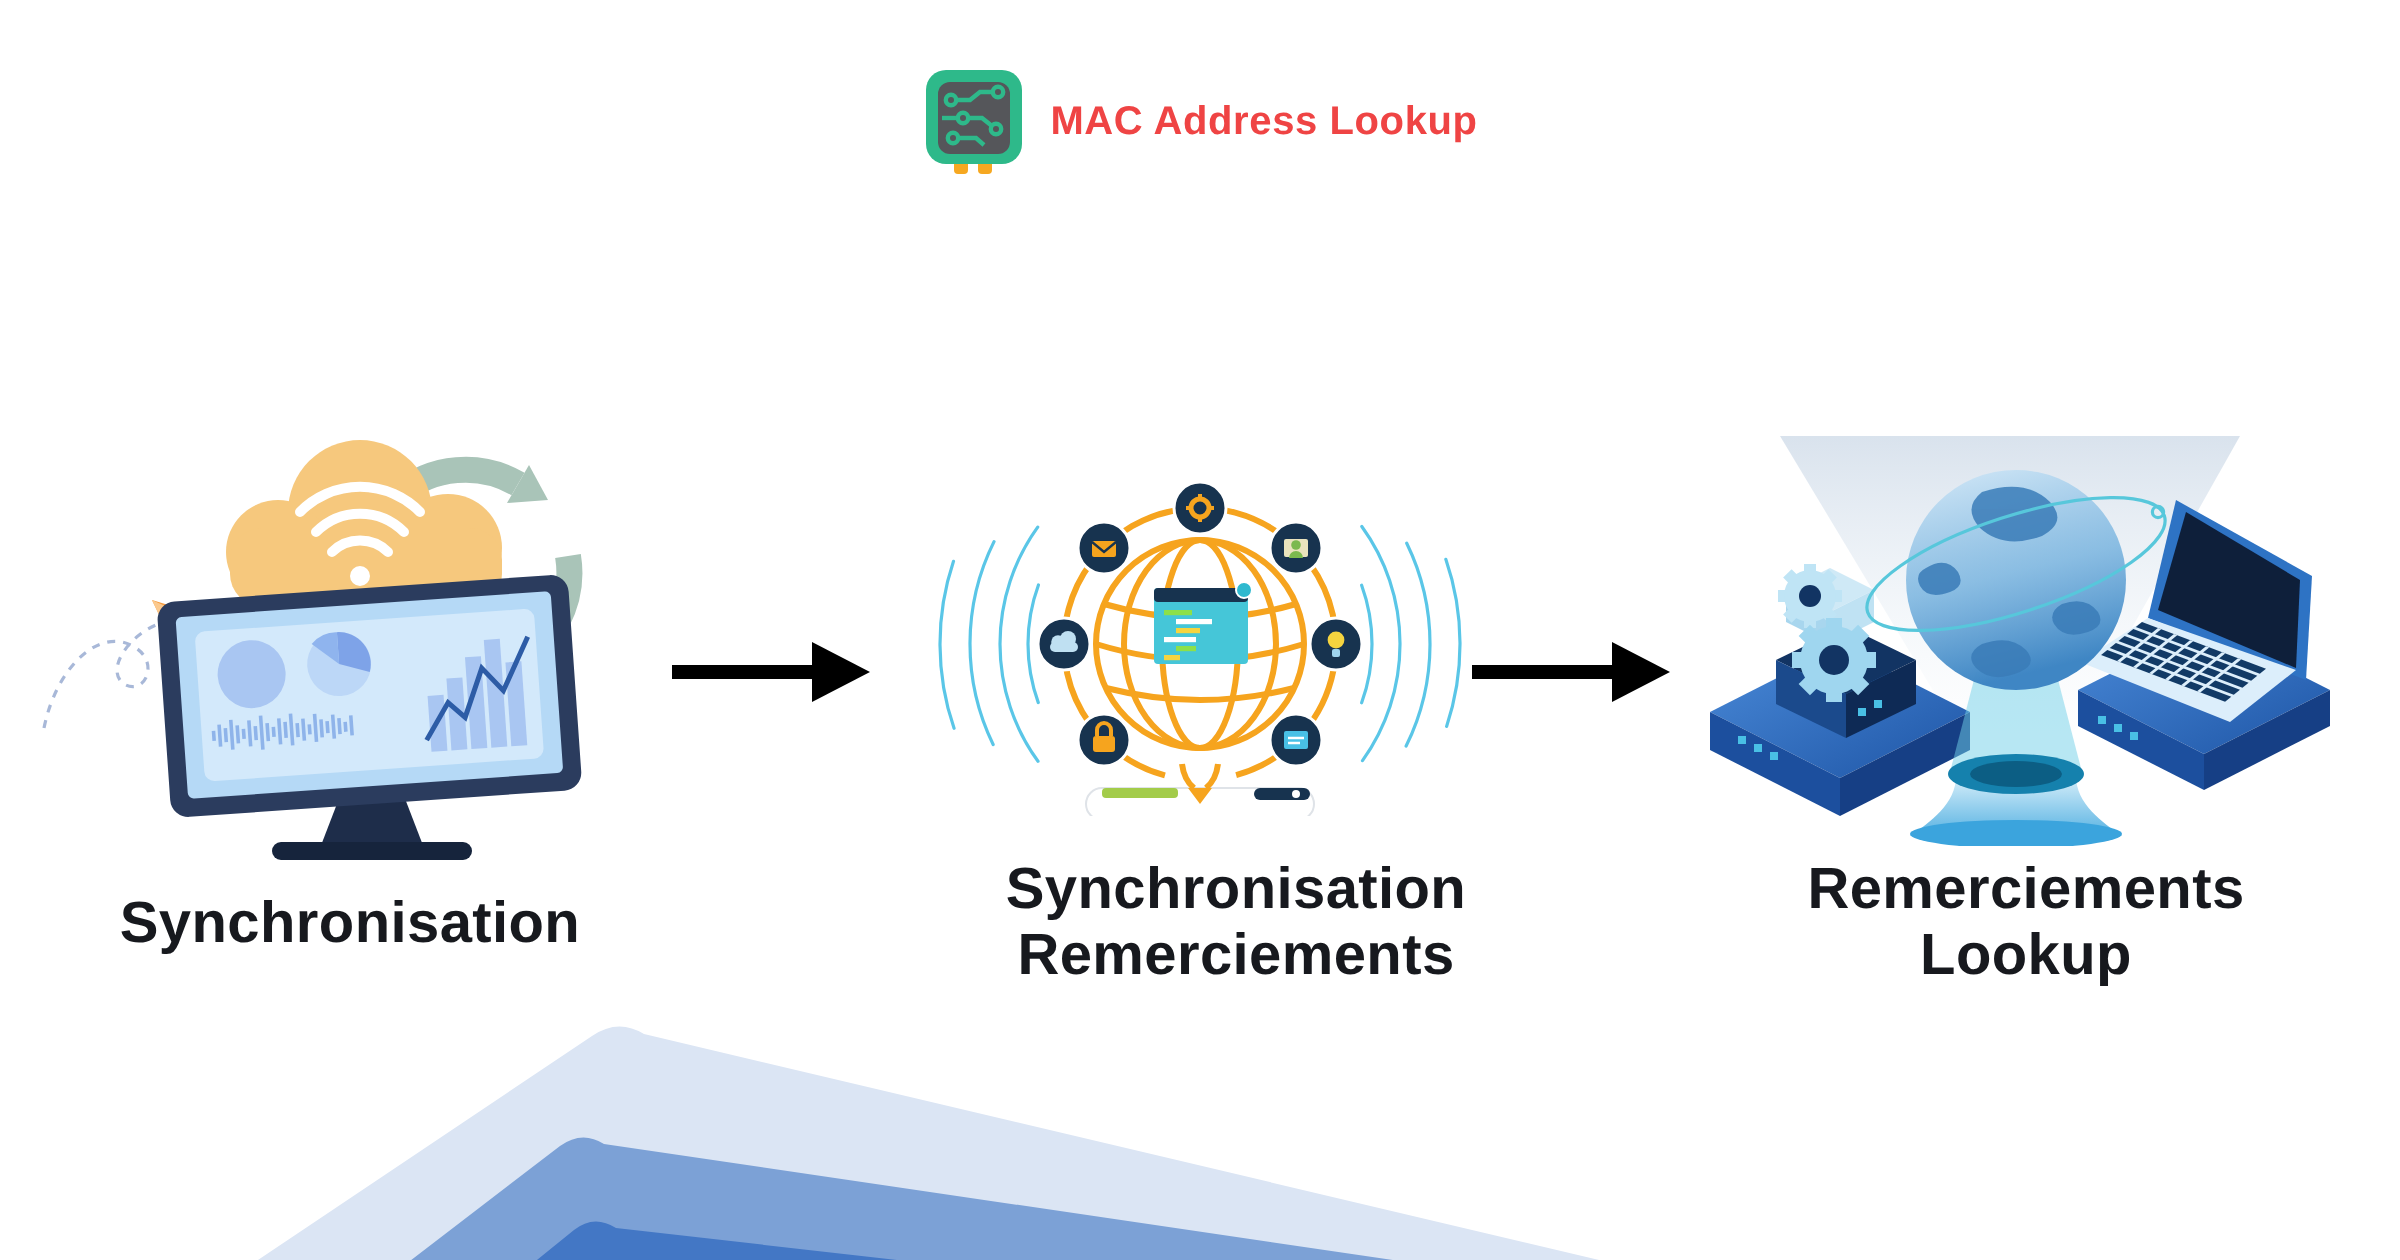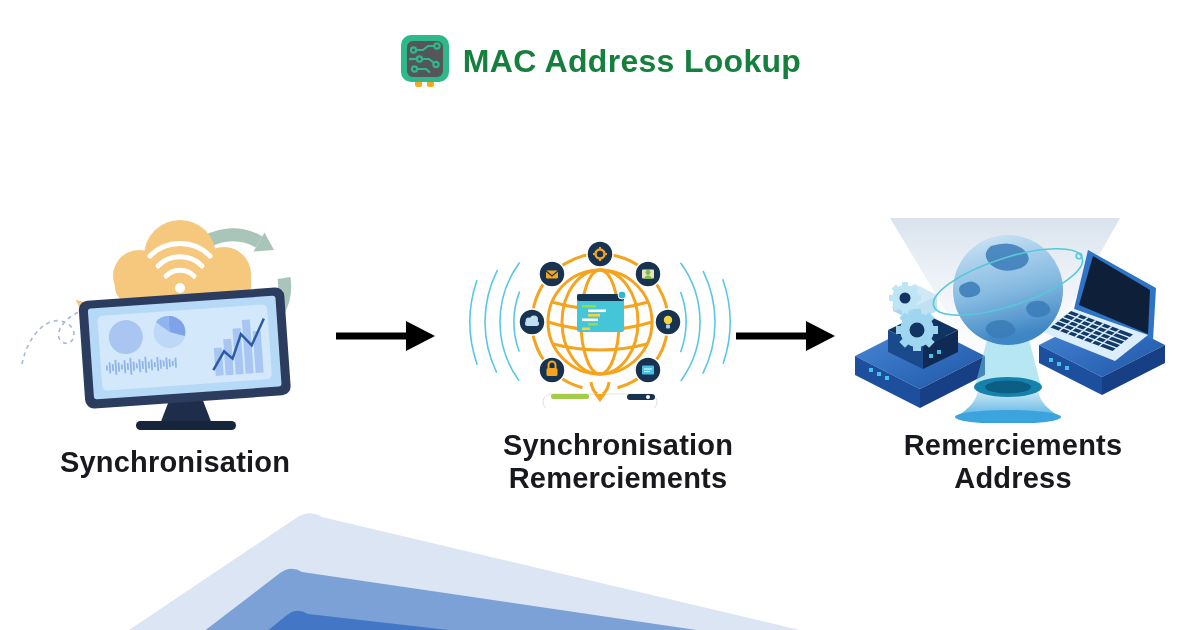--- a/index.html
+++ b/index.html
@@ -2,21 +2,21 @@
 <html><head>
 <meta charset="utf-8">
 <style>
   html,body{margin:0;padding:0;background:#fff;}
   .canvas{position:relative;width:1200px;height:630px;background:#ffffff;overflow:hidden;
           font-family:"Liberation Sans",sans-serif;}
   .waves{position:absolute;left:0;top:0;width:1200px;height:630px;}
   .header{position:absolute;left:0;top:34px;width:1200px;display:flex;justify-content:center;
           align-items:center;gap:12px;}
   .logo{width:52px;height:54px;flex:0 0 auto;}
-  .app-title{font-size:32px;font-weight:600;color:#15803d;letter-spacing:.3px;}
+  .app-title{font-size:20px;font-weight:600;color:#ef4444;letter-spacing:.3px;}
   .illus{position:absolute;}
   .illus-1{left:20px;top:202px;width:290px;height:230px;}
   .illus-2{left:455px;top:238px;width:290px;height:170px;}
   .illus-3{left:845px;top:218px;width:320px;height:205px;}
   .flow-arrow{position:absolute;top:318px;width:100px;height:36px;}
   .flow-arrow.a1{left:336px;}
   .flow-arrow.a2{left:736px;}
   .step-label{position:absolute;width:340px;text-align:center;font-size:29px;font-weight:700;
               color:#17191e;line-height:33px;letter-spacing:.2px;}
   .step-label span{display:block;}
@@ -354,16 +354,16 @@
   <div class="step-label label-1">
     <span>Synchronisation</span>
     <span></span>
   </div>
   <div class="step-label label-2">
     <span>Synchronisation</span>
     <span>Remerciements</span>
   </div>
   <div class="step-label label-3">
     <span>Remerciements</span>
-    <span>Address</span>
+    <span>Lookup</span>
   </div>
 
 </div>
 
 </body></html>

